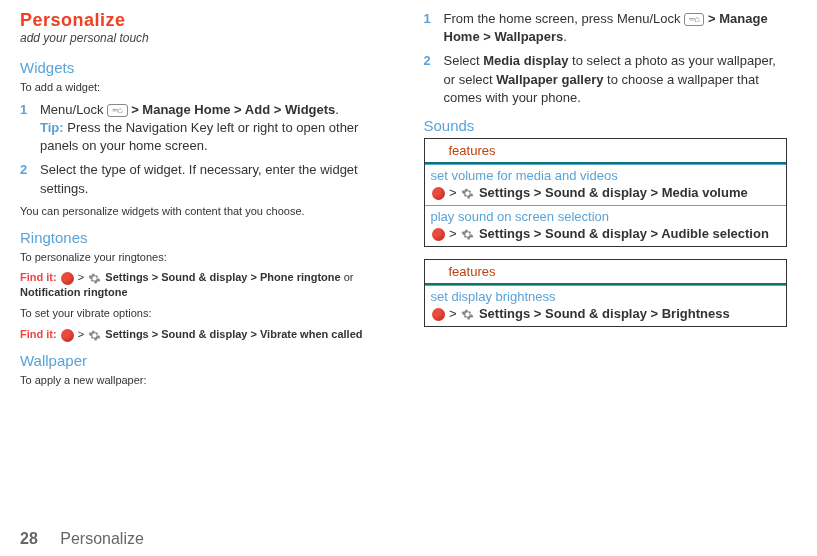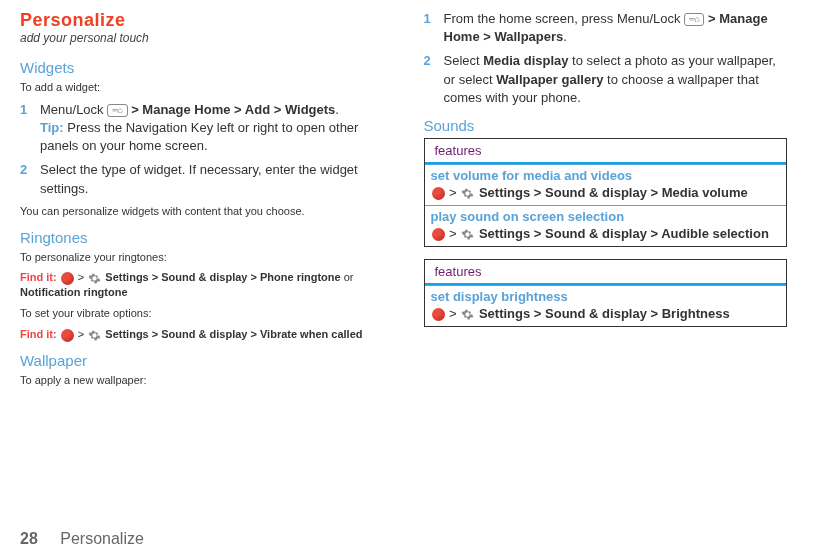--- a/index.html
+++ b/index.html
@@ -105,35 +105,35 @@
     .gear-icon svg {
       width: 100%;
       height: 100%;
       display: block;
     }
     .feature-table {
       border: 1px solid #333;
       margin-bottom: 12px;
     }
     .feature-table .th {
-      color: #701a75;
-      padding: 4px 10px;
-      font-size: 13px;
-      border-bottom: 2px solid #0ea5e9;
+      color: #c2410c;
+      padding: 4px 24px;
+      font-size: 13px;
+      border-bottom: 2px solid #0f766e;
     }
     .feature-row {
       border-top: 1px solid #5aa3d8;
       padding: 3px 6px 5px;
     }
     .feature-row:first-of-type {
       border-top: none;
     }
     .feature-name {
       color: #5aa3d8;
-      font-weight: bold;
+      font-weight: normal;
       font-size: 13px;
       margin-bottom: 2px;
     }
     .feature-path {
       color: #333;
       font-size: 13px;
     }
     .footer {
       position: absolute;
       bottom: 8px;

